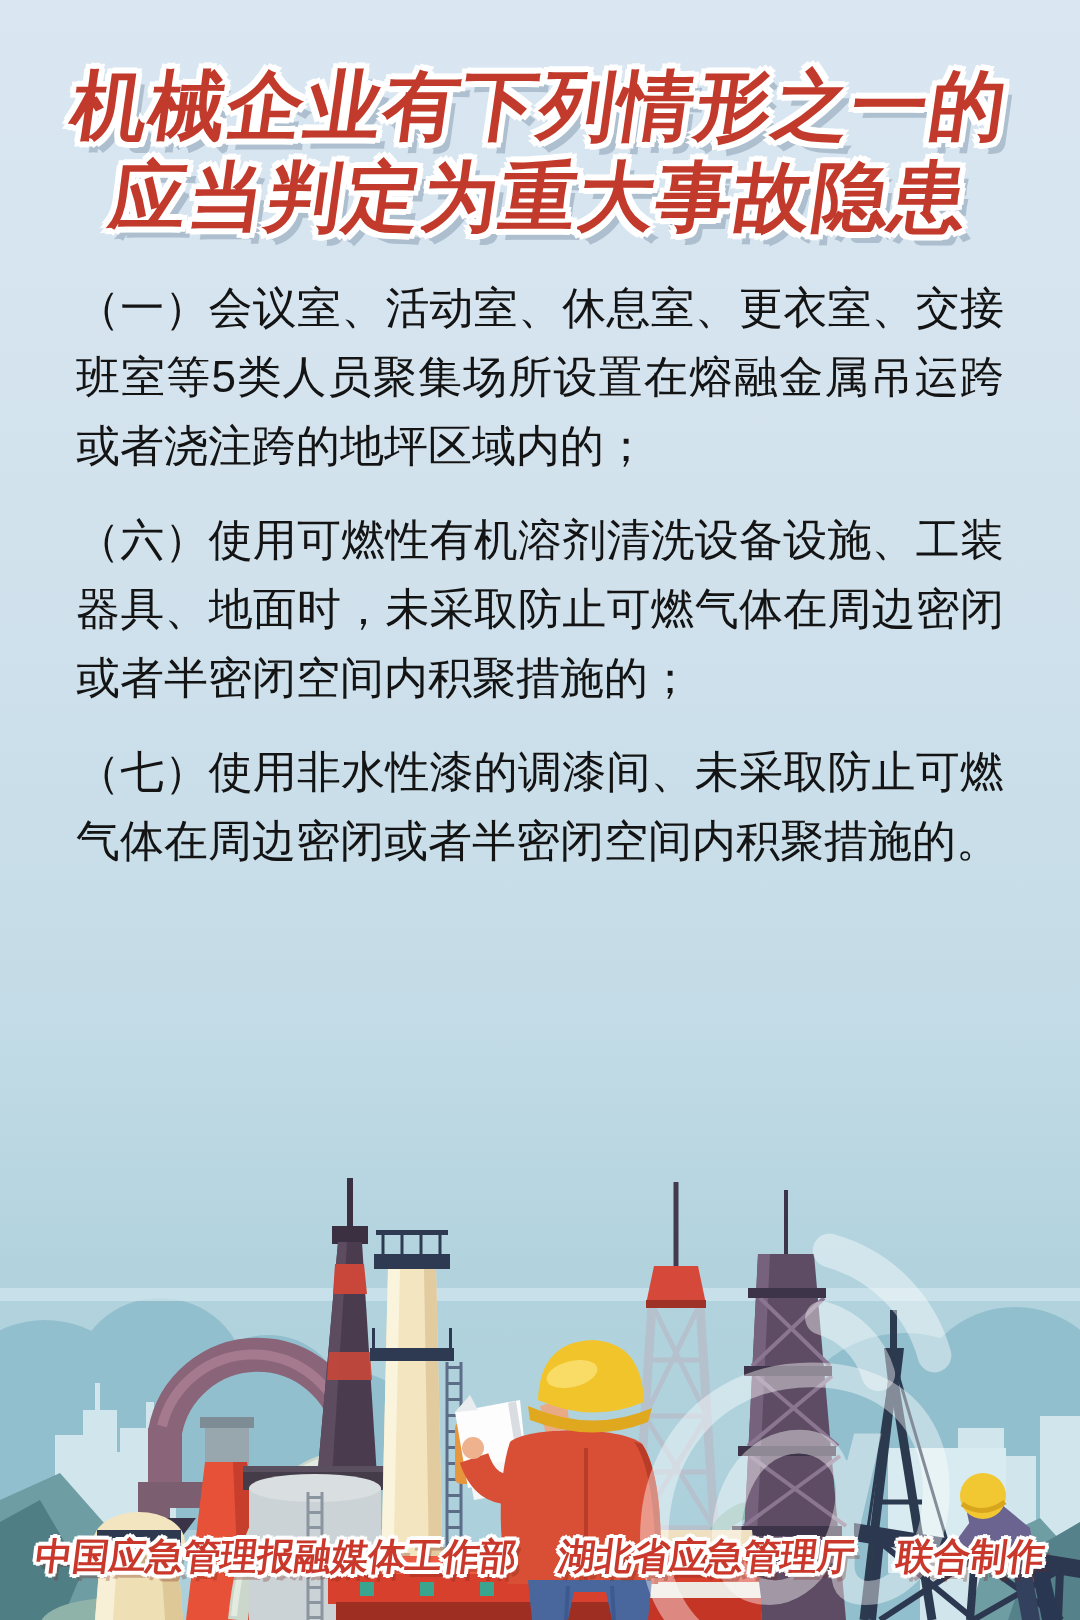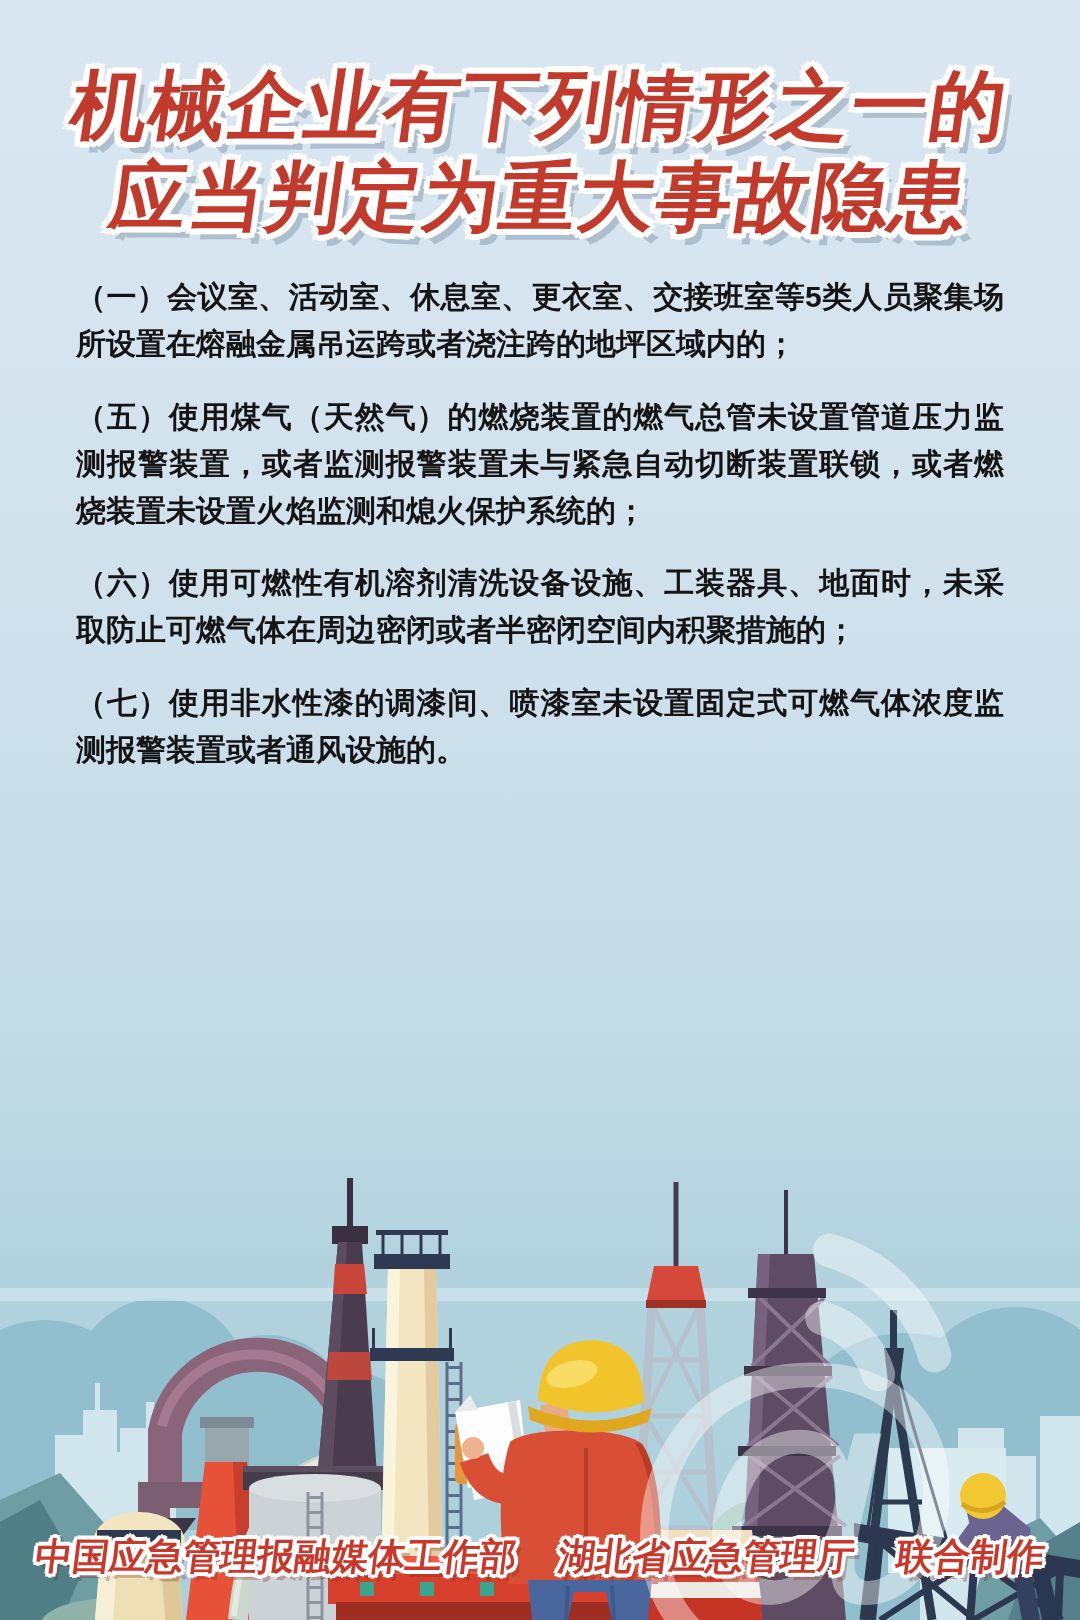--- a/index.html
+++ b/index.html
@@ -20,21 +20,21 @@
     transform: skewX(-8deg);
     text-shadow:
       -5px -5px 0 #fff, 5px -5px 0 #fff, -5px 5px 0 #fff, 5px 5px 0 #fff,
       -6px 0 0 #fff, 6px 0 0 #fff, 0 -6px 0 #fff, 0 6px 0 #fff,
       10px 11px 0 rgba(128,150,170,0.48);
   }
   
   .clauses { position: relative; z-index: 3; padding: 32px 76px 0 76px; }
   .clauses p {
     margin: 0 0 26px 0;
-    font-size: 30px; line-height: 1.56; font-weight: 700;
+    font-size: 44px; line-height: 1.56; font-weight: 400;
     color: #141414; text-align: justify;
   }
   
   .illustration { position: absolute; left:0; bottom:0; width:1080px; height:450px; z-index:1; }
   .illustration svg { display:block; width:1080px; height:450px; }
   
   .watermark { position:absolute; left:252px; top:58px; color:rgba(255,255,255,0.42); z-index:2; pointer-events:none; }
   .wm-row { display:flex; align-items:flex-start; }
   .wm-logo { width:96px; height:120px; margin-right:2px; flex:0 0 auto; }
   
@@ -56,23 +56,22 @@
 
 <div class="poster">
 
   <header class="title-block">
     <div class="title-line">机械企业有下列情形之一的</div>
     <div class="title-line">应当判定为重大事故隐患</div>
   </header>
 
   <main class="clauses">
     <p>（一）会议室、活动室、休息室、更衣室、交接班室等5类人员聚集场所设置在熔融金属吊运跨或者浇注跨的地坪区域内的；</p>
-    <p>（五）使用煤气（天然气）的燃烧装置的燃气总管未设置管道压力监测报警装置，或者监测报警装置未与紧急自动切断装置联锁，或者燃烧装置未设置火焰监测和熄火保护系统的；</p>
     <p>（六）使用可燃性有机溶剂清洗设备设施、工装器具、地面时，未采取防止可燃气体在周边密闭或者半密闭空间内积聚措施的；</p>
-    <p>（七）使用非水性漆的调漆间、喷漆室未设置固定式可燃气体浓度监测报警装置或者通风设施的。</p>
+    <p>（七）使用非水性漆的调漆间、未采取防止可燃气体在周边密闭或者半密闭空间内积聚措施的。</p>
   </main>
 
   <div class="illustration">
     <svg viewBox="0 0 1080 450" preserveAspectRatio="none" aria-hidden="true">
 
       <g fill="#92bfcd">
         <ellipse cx="45" cy="235" rx="95" ry="85"></ellipse>
         <ellipse cx="160" cy="208" rx="85" ry="80"></ellipse>
         <ellipse cx="268" cy="235" rx="75" ry="70"></ellipse>
         <ellipse cx="352" cy="262" rx="64" ry="60"></ellipse>

